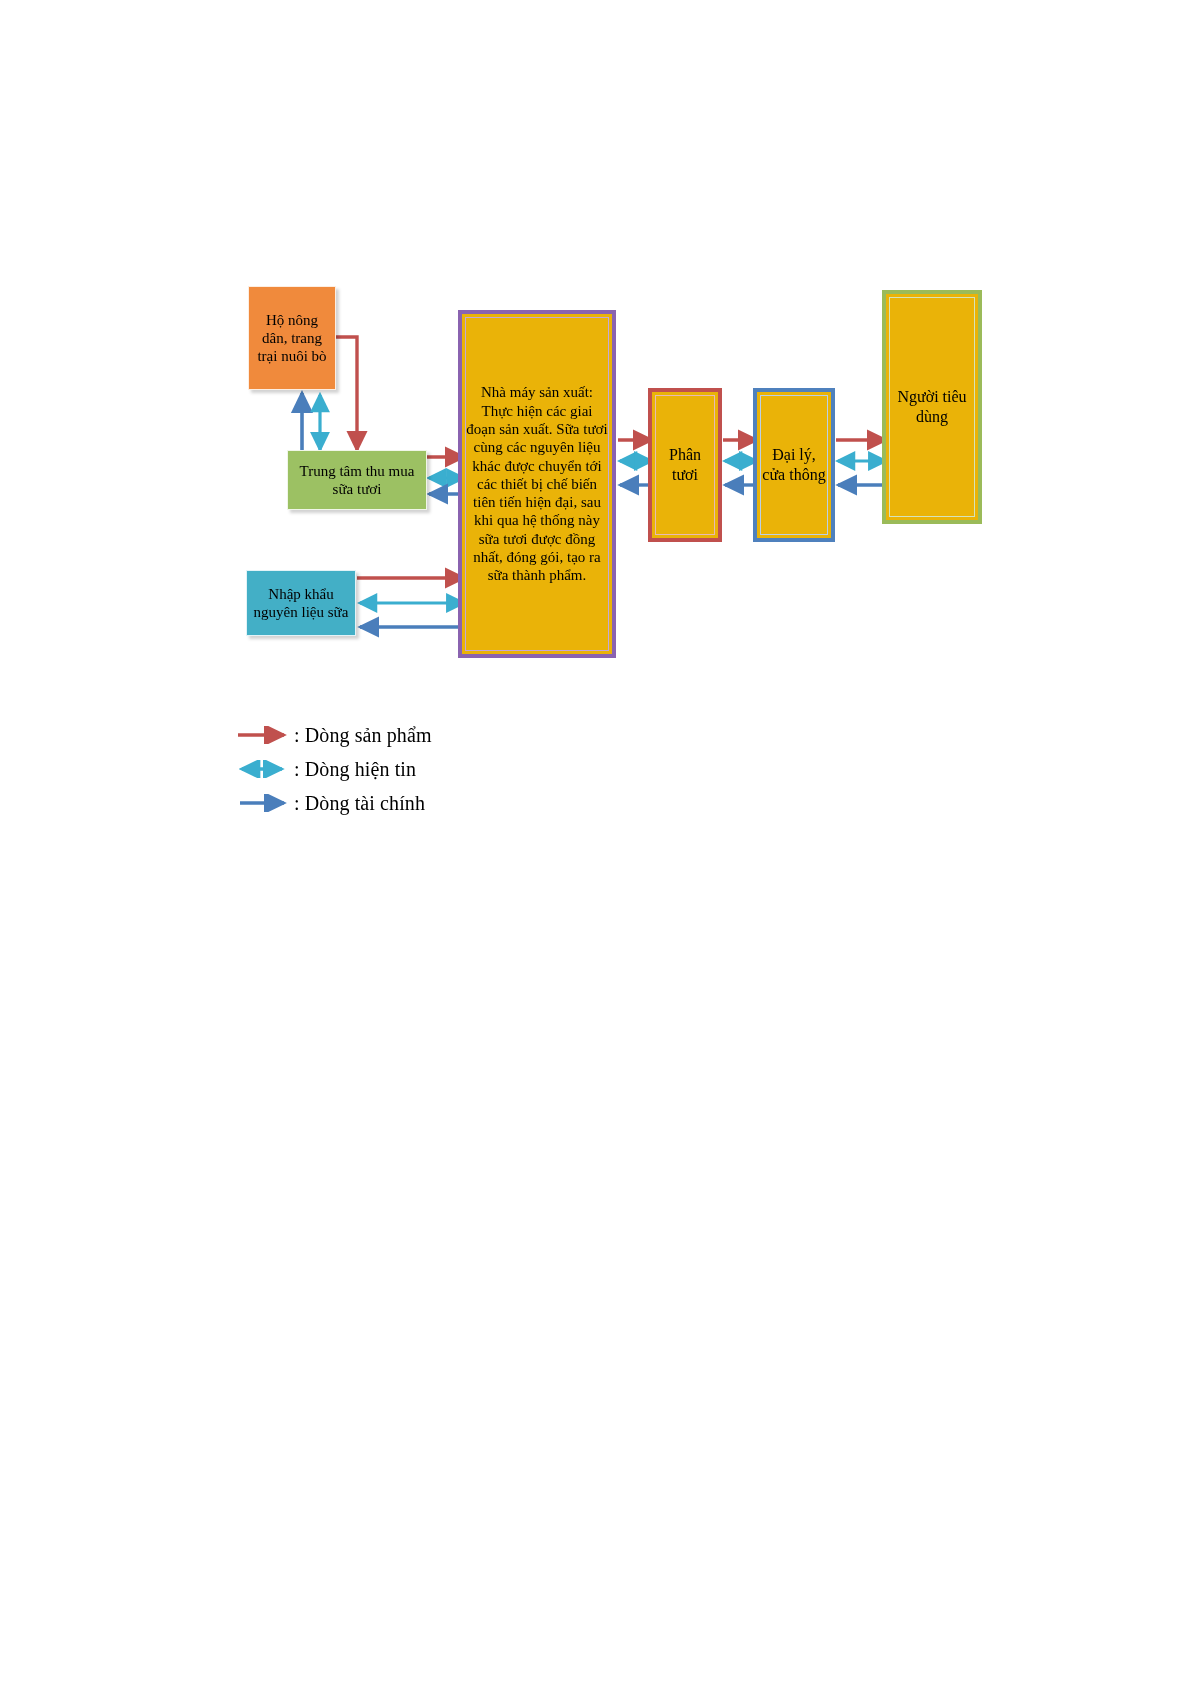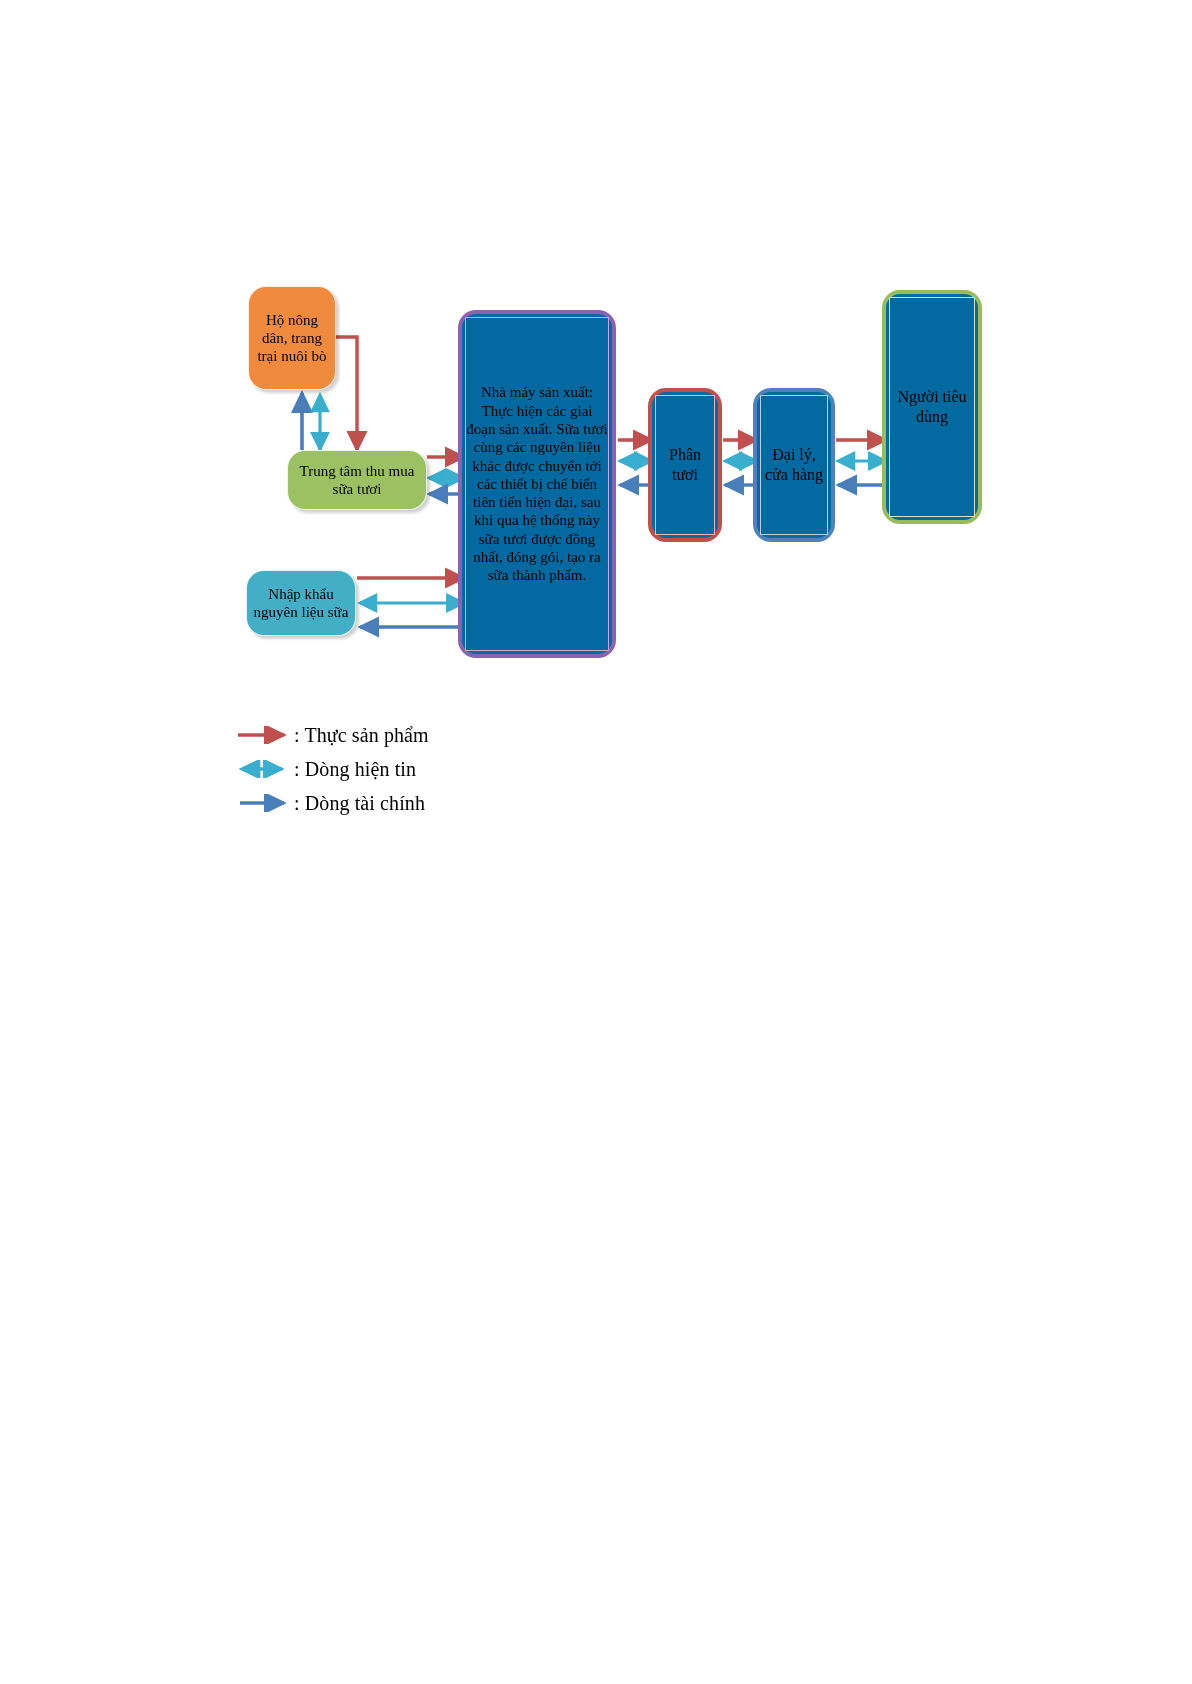--- a/index.html
+++ b/index.html
@@ -24,32 +24,31 @@
   
   .node {
     position: absolute;
     box-sizing: border-box;
     display: flex;
     align-items: center;
     justify-content: center;
     text-align: center;
     line-height: 1.22;
     z-index: 5;
-    border-radius: 18px;
   }
   .node .txt { display: block; width: 100%; padding: 0 4px; }
 
   
   .solid {
     box-shadow: 3px 3px 3px rgba(0,0,0,0.18);
     border: 1px solid rgba(255,255,255,0.85);
   }
   
   .dbl {
-    background: #0369a1;
+    background: #eab308;
     border-style: solid;
     border-width: 4px;
   }
   .dbl .inner {
     position: absolute;
     left: 3px; right: 3px; top: 3px; bottom: 3px;
     border: 1px solid;
     pointer-events: none;
   }
 
@@ -235,42 +234,42 @@
     <span class="txt">Nhà máy sản xuất: Thực hiện các giai đoạn sản xuất. Sữa tươi cùng các nguyên liệu khác được chuyển tới các thiết bị chế biến tiên tiến hiện đại, sau khi qua hệ thống này sữa tươi được đồng nhất, đóng gói, tạo ra sữa thành phẩm.</span>
   </div>
 
   <div class="node dbl" id="node-distribution">
     <div class="inner"></div>
     <span class="txt">Phân tươi</span>
   </div>
 
   <div class="node dbl" id="node-retail">
     <div class="inner"></div>
-    <span class="txt">Đại lý, cửa hàng</span>
+    <span class="txt">Đại lý, cửa thông</span>
   </div>
 
   <div class="node dbl" id="node-consumer">
     <div class="inner"></div>
     <span class="txt">Người tiêu dùng</span>
   </div>
 
   <div id="legend">
 
     <div class="legend-row">
       <span class="legend-swatch">
         <svg width="56" height="18" viewBox="0 0 56 18">
           <defs>
             <marker id="lg-red" markerWidth="7" markerHeight="7" refX="5.6" refY="3.5" orient="auto" markerUnits="strokeWidth">
               <path d="M0,0.4 L6.4,3.5 L0,6.6 z" fill="#C0504D"></path>
             </marker>
           </defs>
           <path d="M2,9 L48,9" fill="none" stroke="#C0504D" stroke-width="3.6" marker-end="url(#lg-red)"></path>
         </svg>
       </span>
-      <span class="legend-label">: Thực sản phẩm</span>
+      <span class="legend-label">: Dòng sản phẩm</span>
     </div>
 
     <div class="legend-row">
       <span class="legend-swatch">
         <svg width="56" height="18" viewBox="0 0 56 18">
           <defs>
             <marker id="lg-cyan" markerWidth="7" markerHeight="7" refX="5.6" refY="3.5" orient="auto" markerUnits="strokeWidth">
               <path d="M0,0.4 L6.4,3.5 L0,6.6 z" fill="#3AAECF"></path>
             </marker>
             <marker id="lg-cyan-s" markerWidth="7" markerHeight="7" refX="1.0" refY="3.5" orient="auto" markerUnits="strokeWidth">

